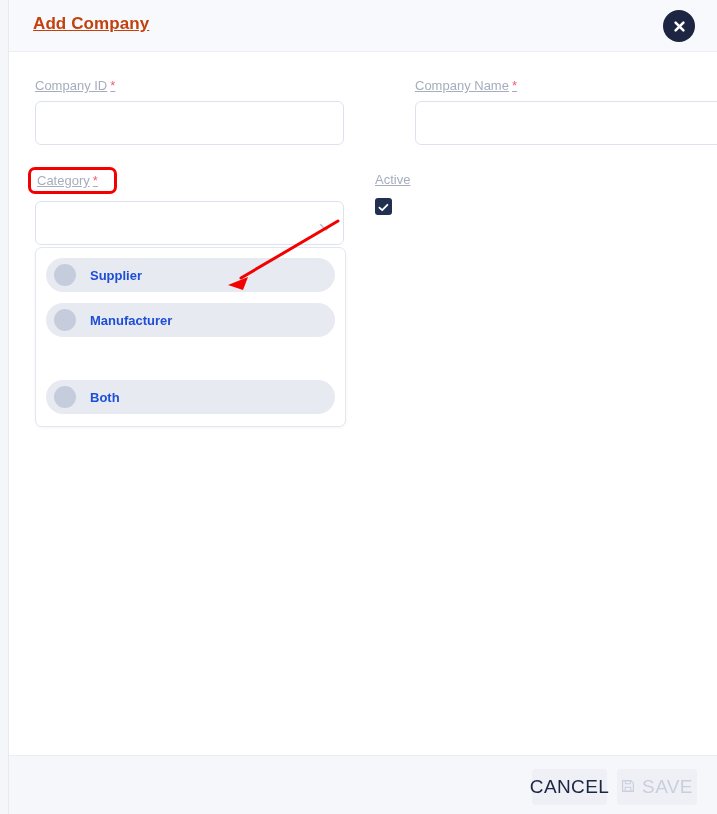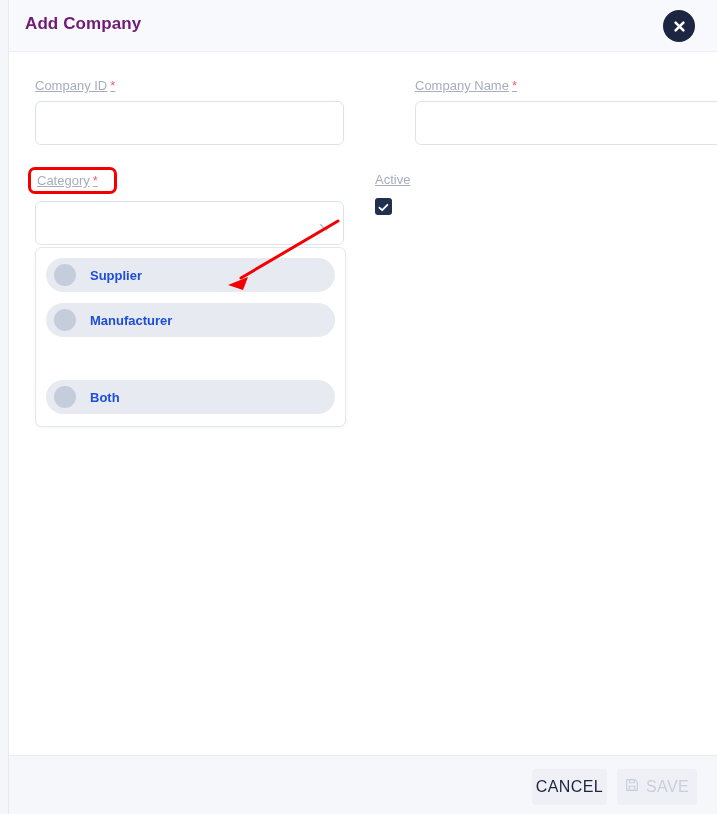--- a/index.html
+++ b/index.html
@@ -42,26 +42,27 @@
     left: 9px;
     top: 0;
     width: 708px;
     height: 52px;
     background: #f8f9fc;
     border-bottom: 1px solid #eceef4;
     box-sizing: border-box;
   }
   .dialog-title {
     position: absolute;
-    left: 16px;
+    left: 24px;
     top: 14px;
     font-size: 17px;
     font-weight: bold;
-    color: #701a75;
+    color: #c2410c;
     letter-spacing: .1px;
+    text-decoration: underline;
   }
   .close-button {
     position: absolute;
     left: 654px;
     top: 10px;
     width: 32px;
     height: 32px;
     border-radius: 50%;
     background: #1c2541;
     border: none;
@@ -222,21 +223,21 @@
     box-sizing: border-box;
   }
   .btn {
     position: absolute;
     top: 13px;
     height: 36px;
     border: none;
     border-radius: 4px;
     background: #eef0f6;
     font-family: "Liberation Sans", sans-serif;
-    font-size: 16px;
+    font-size: 19px;
     letter-spacing: .4px;
     cursor: pointer;
     display: flex;
     align-items: center;
     justify-content: center;
   }
   .btn-cancel {
     left: 523px;
     width: 75px;
     color: #1c2541;

